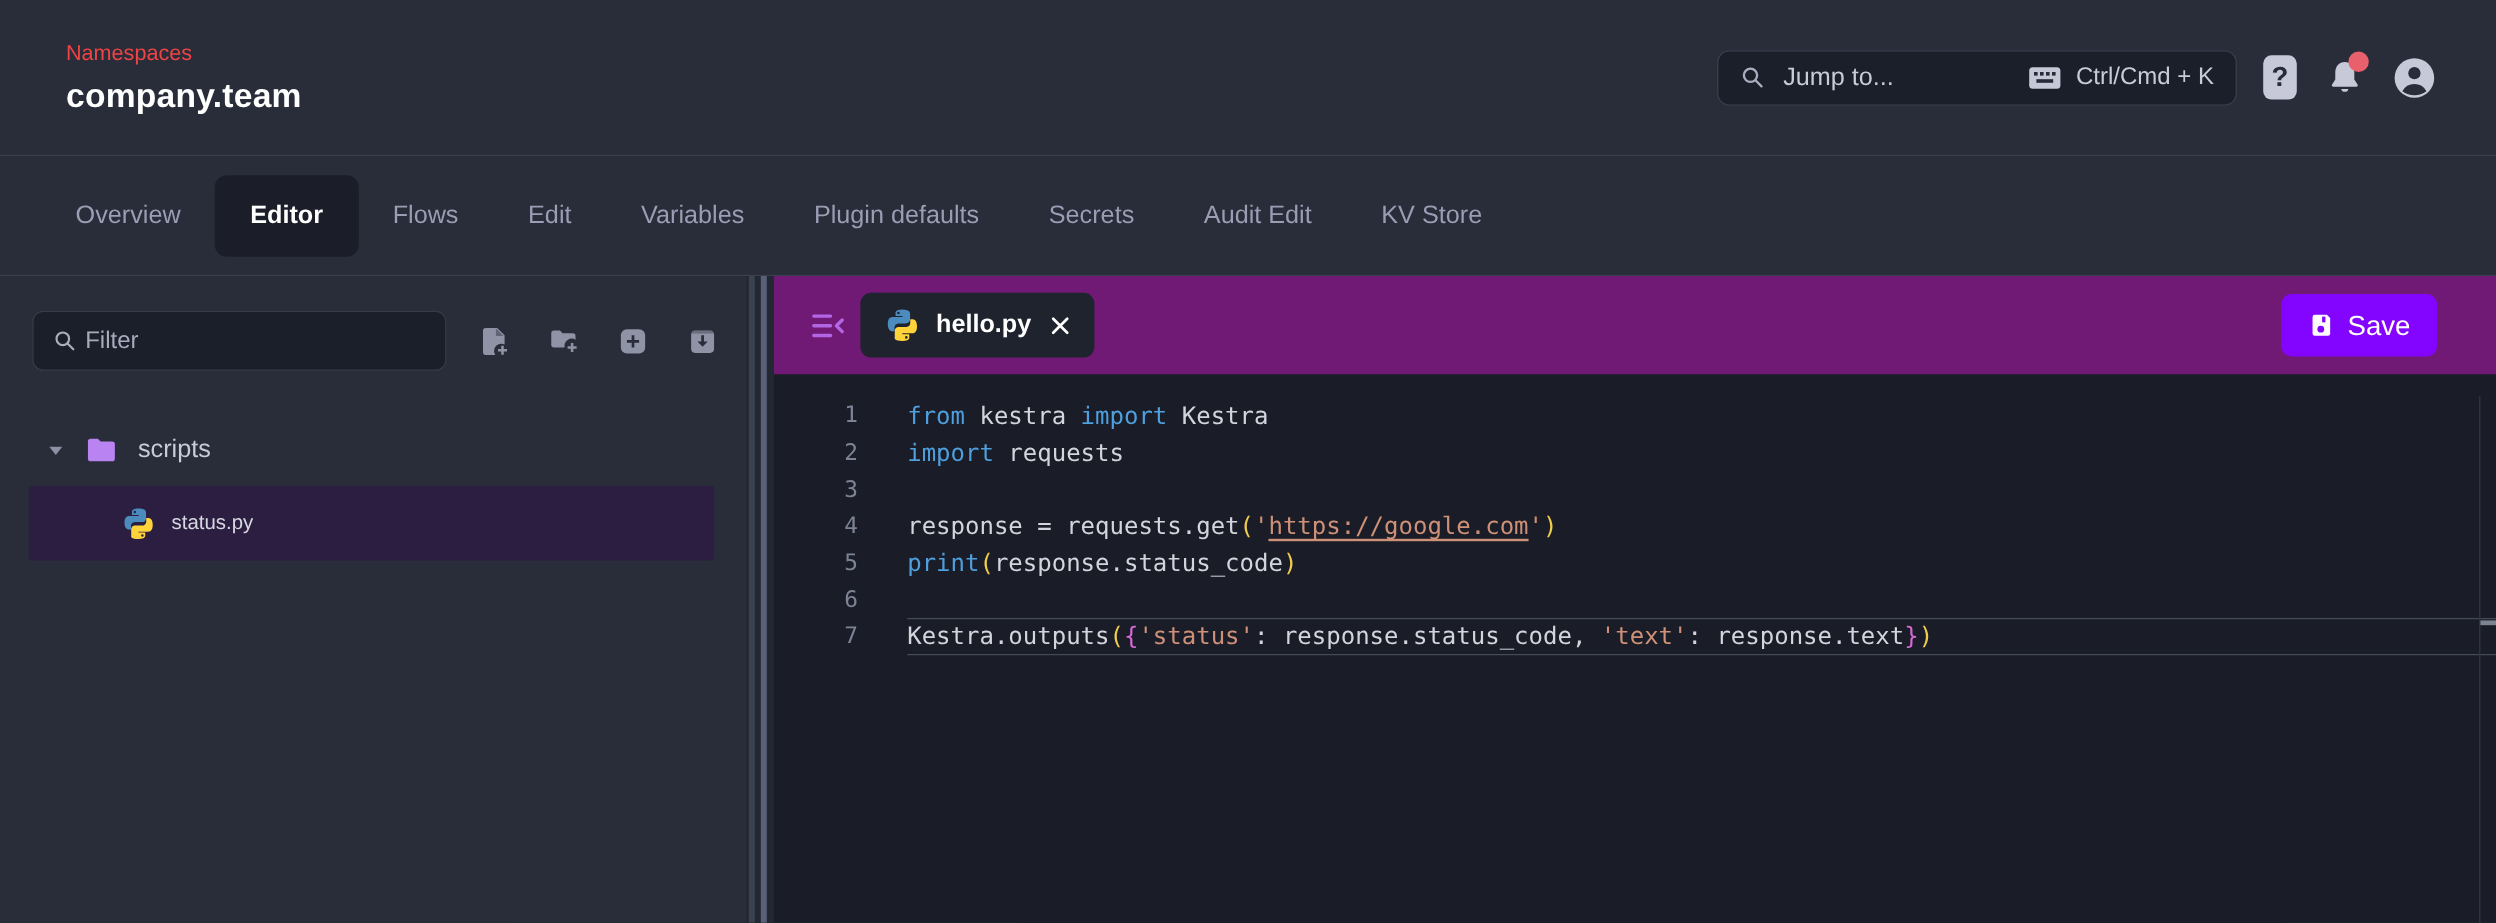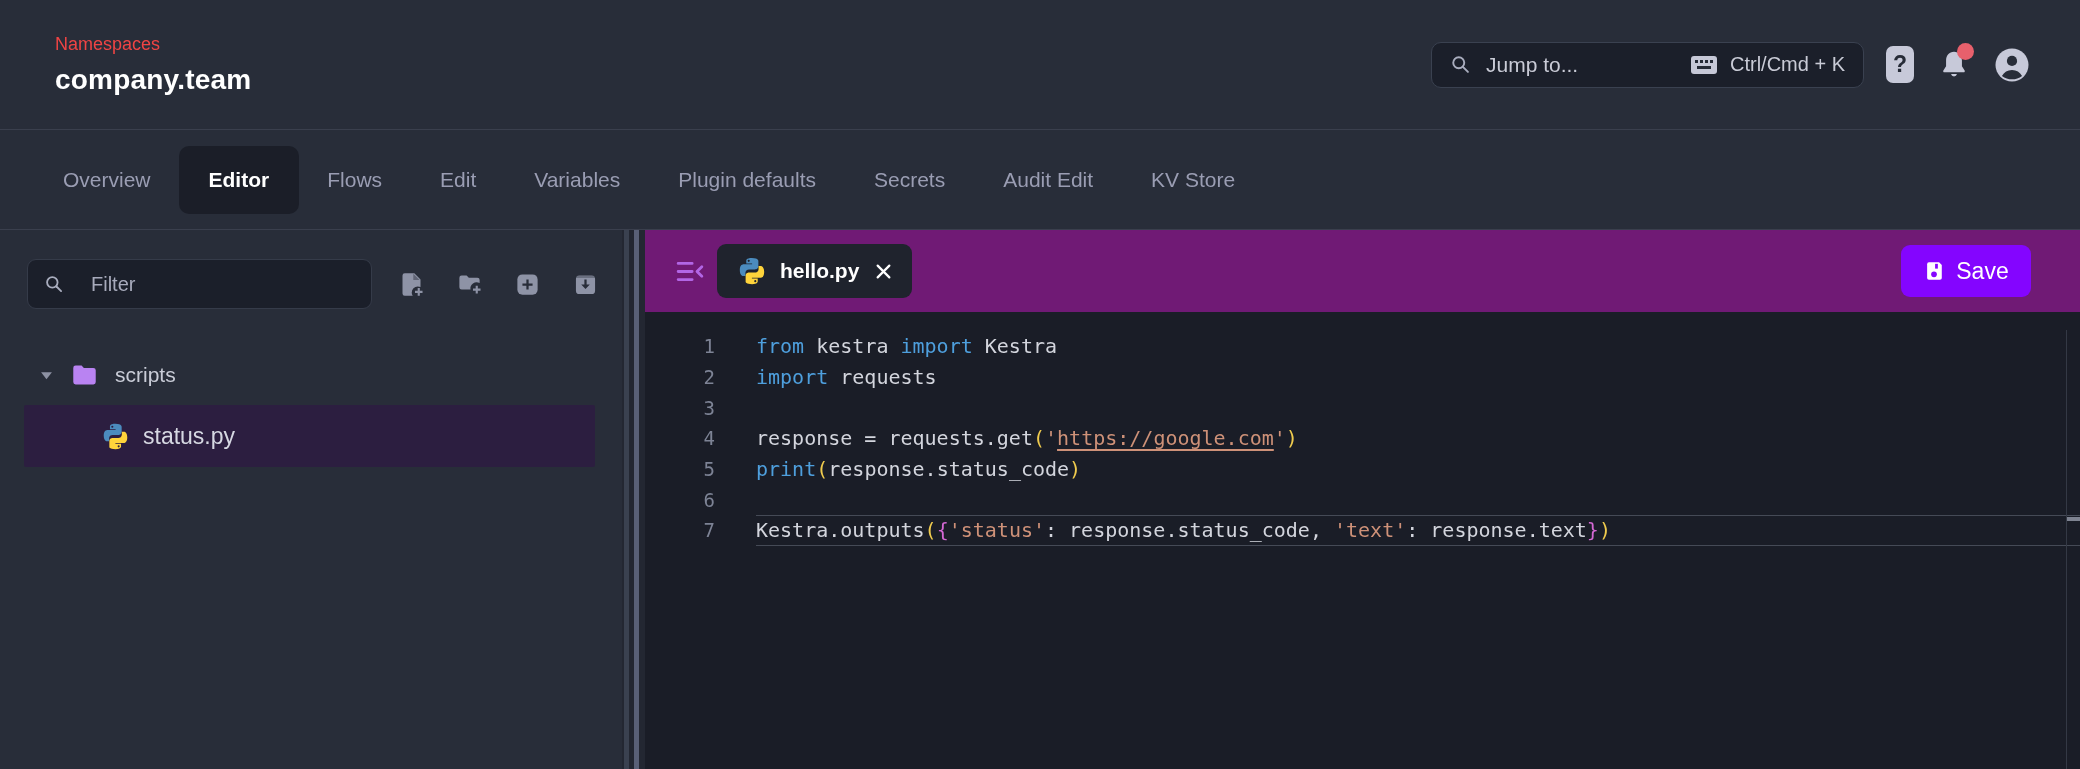--- a/index.html
+++ b/index.html
@@ -36,32 +36,32 @@
 
   
   .body { flex:1; display:flex; min-height:0; }
 
   
   .sidebar { width:622px; flex:none; background:#282D39; display:flex; flex-direction:column; }
   .sidebar-top { display:flex; align-items:center; padding:29px 0 0 27px; }
   .filter-box { width:345px; height:50px; background:#1B1F2A; border:1px solid #353B49; border-radius:9px;
                 display:flex; align-items:center; padding:0 16px; }
   .filter-box input { background:transparent; border:none; outline:none; color:#C9CBD6; font-size:20px;
-                      margin-left:27px; width:100%; font-family:inherit; }
+                      margin-left:7px; width:100%; font-family:inherit; }
   .filter-box input::placeholder { color:#A7AABB; }
   .file-actions { display:flex; align-items:center; gap:31px; margin-left:26px; }
   .file-actions .icon-btn { width:27px; height:27px; }
 
   .tree { margin-top:46px; }
   .tree-folder { height:40px; display:flex; align-items:center; padding-left:40px; gap:0; cursor:pointer; }
   .tree-caret { width:13px; margin-right:17px; display:flex; }
   .tree-folder-label { font-size:21px; color:#C9CCD7; margin-left:16px; }
   .tree-file { height:62px; margin:10px 0 0 24px; width:571px; background:#2C1E40; border-radius:2px;
                display:flex; align-items:center; padding-left:77px; cursor:pointer; }
-  .tree-file-label { font-size:23px; color:#D6D8E2; margin-left:13px; }
+  .tree-file-label { font-size:17px; color:#D6D8E2; margin-left:13px; }
 
   
   .splitter { width:23px; flex:none; background:#232732; position:relative; cursor:col-resize; }
   .splitter::before { content:""; position:absolute; left:2px; top:0; bottom:0; width:5px; background:#3A4150; }
   .splitter::after  { content:""; position:absolute; left:12px; top:0; bottom:0; width:5px; background:#596077; }
 
   
   .editor { flex:1; display:flex; flex-direction:column; min-width:0; }
   .editor-toolbar { height:82px; flex:none; background:#701a75; display:flex; align-items:center; padding:0 49px 0 31px; }
   .collapse-btn { width:28px; height:26px; margin-right:13px; }

